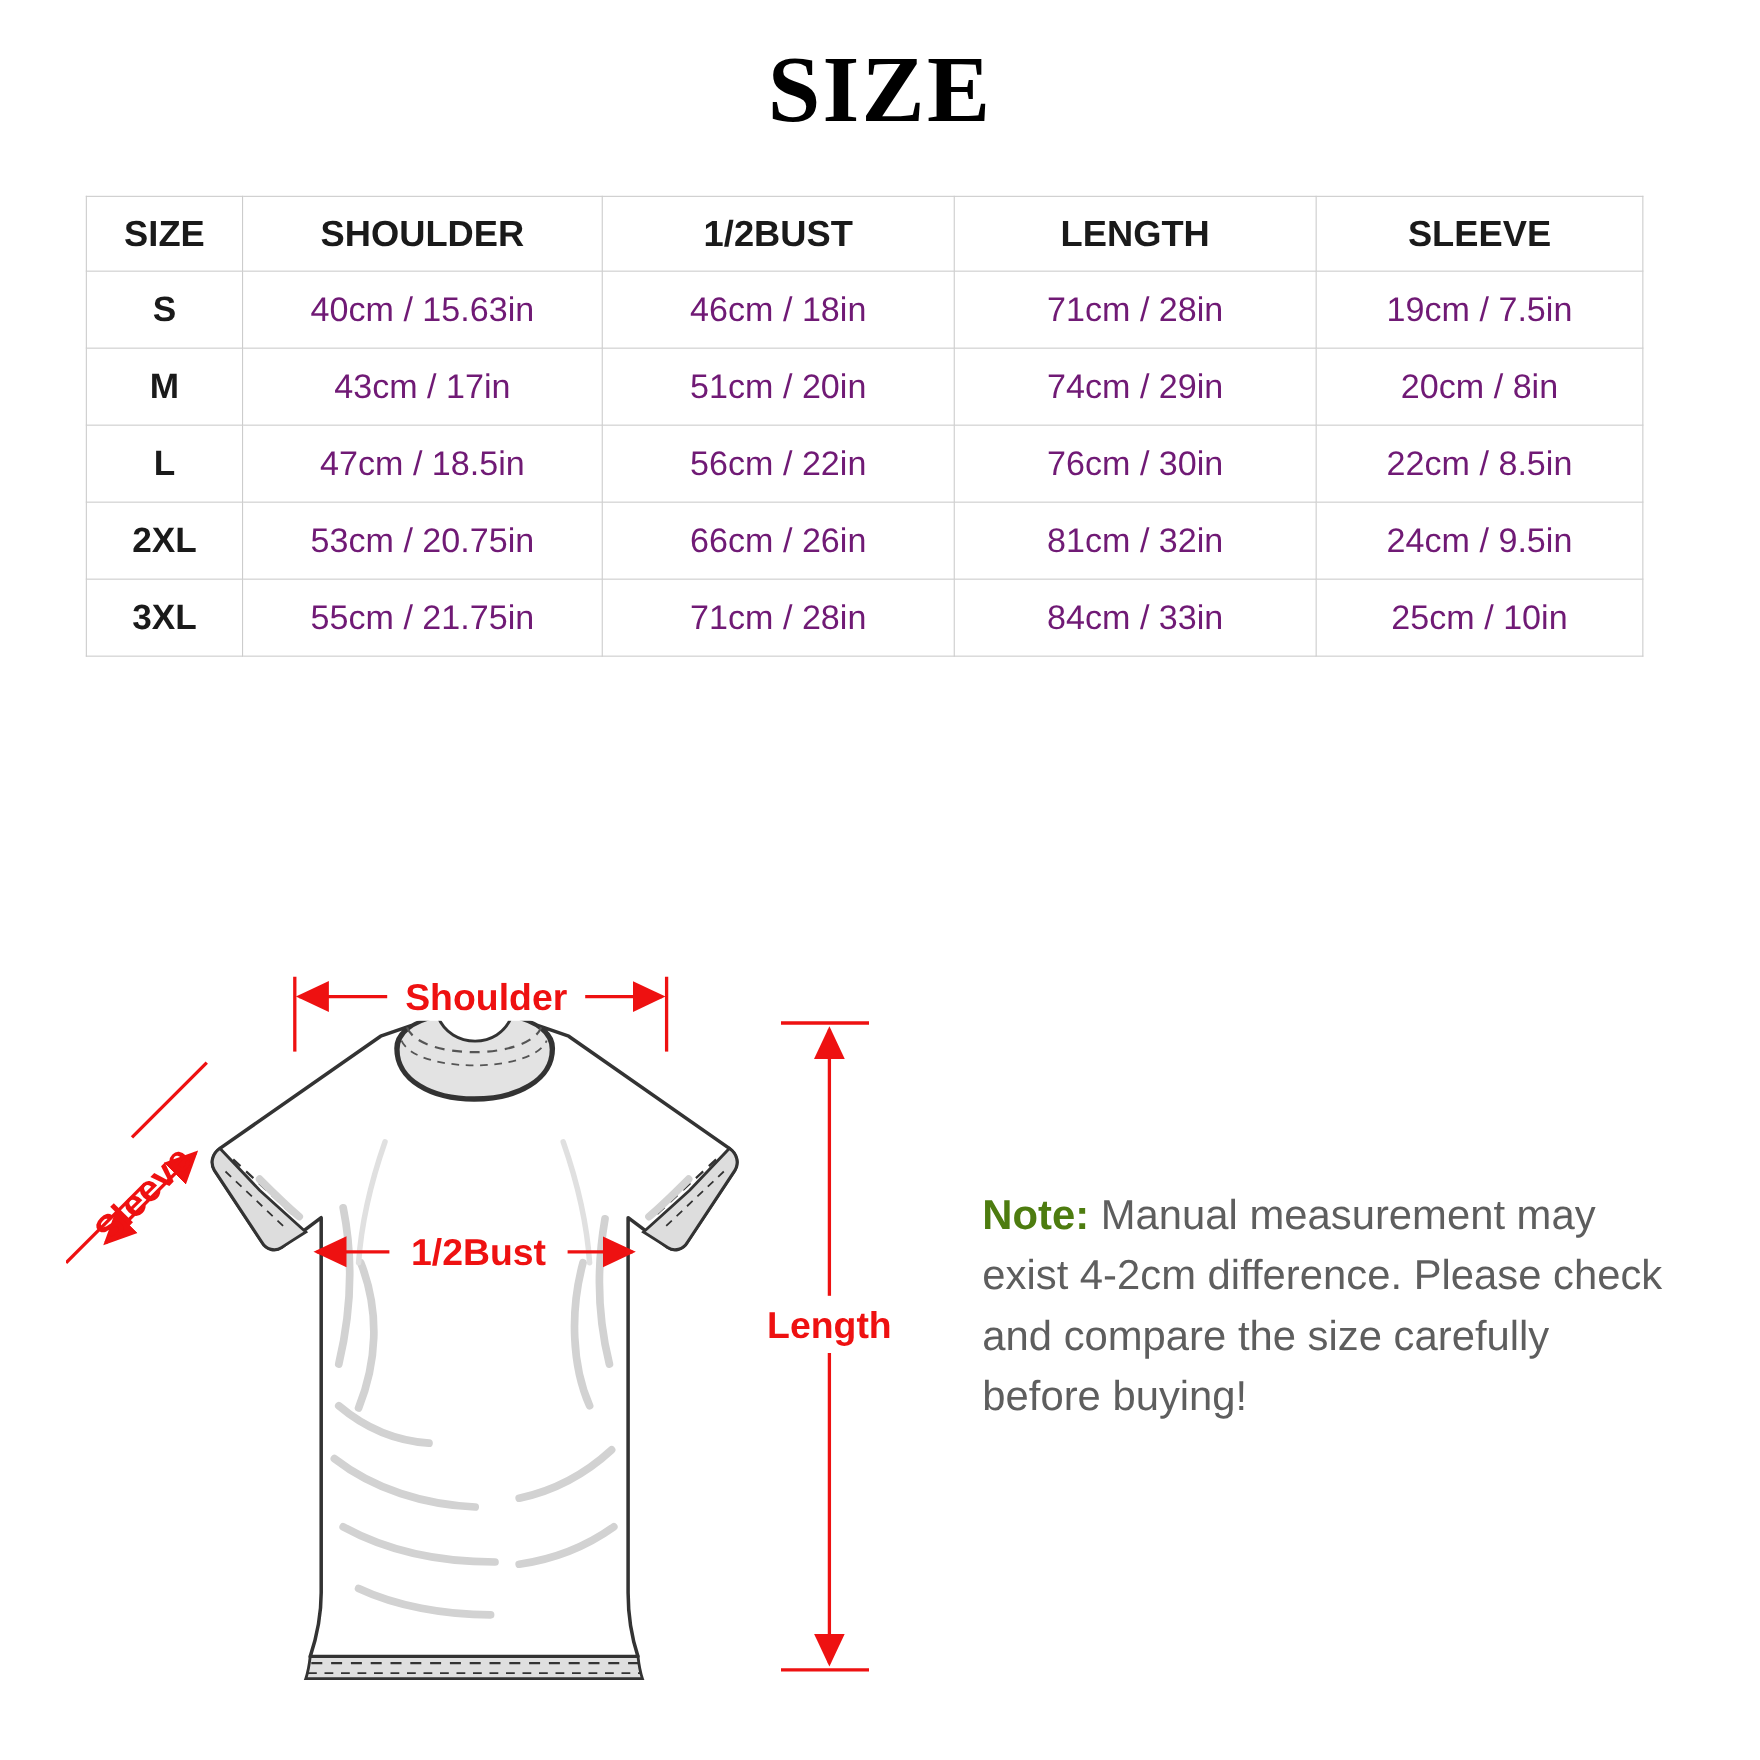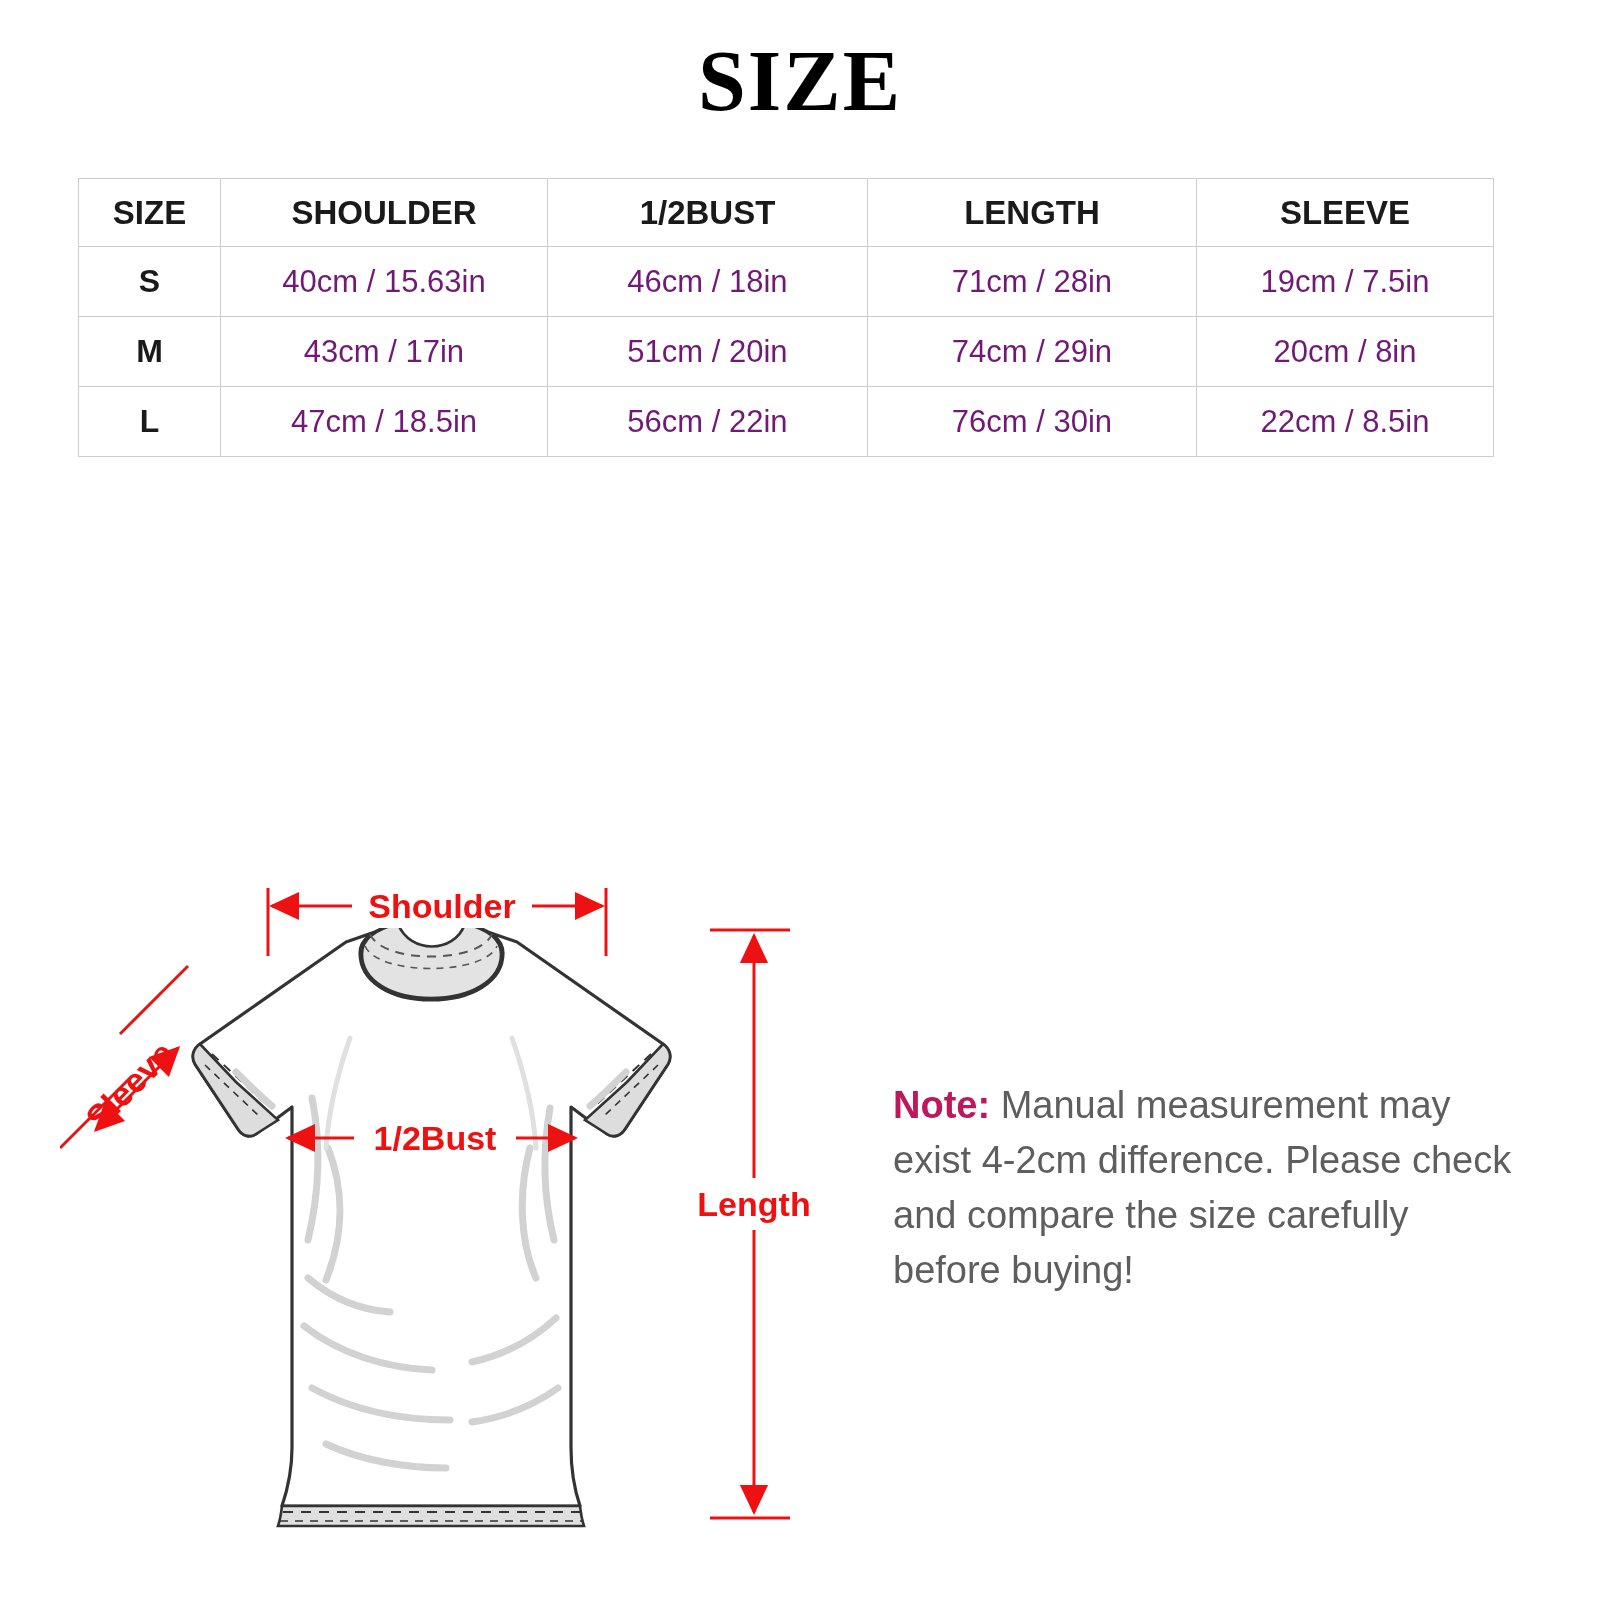--- a/index.html
+++ b/index.html
@@ -79,21 +79,21 @@
   
   .note {
     position: absolute;
     top: 1078px; left: 893px;
     width: 620px;
     font-size: 38px;
     line-height: 1.45;
     color: #5e5e5e;
   }
   .note b {
-    color: #be185d;
+    color: #4d7c0f;
     font-weight: bold;
   }
 </style>
 </head>
 <body>
 
 <div class="page">
 
   <div class="title">SIZE</div>
 
@@ -129,20 +129,34 @@
           <td class="val">51cm / 20in</td>
           <td class="val">74cm / 29in</td>
           <td class="val">20cm / 8in</td>
         </tr>
         <tr>
           <td class="size-cell">L</td>
           <td class="val">47cm / 18.5in</td>
           <td class="val">56cm / 22in</td>
           <td class="val">76cm / 30in</td>
           <td class="val">22cm / 8.5in</td>
+        </tr>
+        <tr>
+          <td class="size-cell">2XL</td>
+          <td class="val">53cm / 20.75in</td>
+          <td class="val">66cm / 26in</td>
+          <td class="val">81cm / 32in</td>
+          <td class="val">24cm / 9.5in</td>
+        </tr>
+        <tr>
+          <td class="size-cell">3XL</td>
+          <td class="val">55cm / 21.75in</td>
+          <td class="val">71cm / 28in</td>
+          <td class="val">84cm / 33in</td>
+          <td class="val">25cm / 10in</td>
         </tr>
       </tbody>
     </table>
   </div>
 
   <div class="diagram">
     <svg width="800" height="700" viewBox="0 0 800 700" xmlns="http://www.w3.org/2000/svg">
       <defs>
         <marker id="arrR" markerWidth="11" markerHeight="11" refX="9" refY="5.5" orient="auto">
           <path d="M0,0.8 L10,5.5 L0,10.2 Z" fill="#ee1111"></path>

